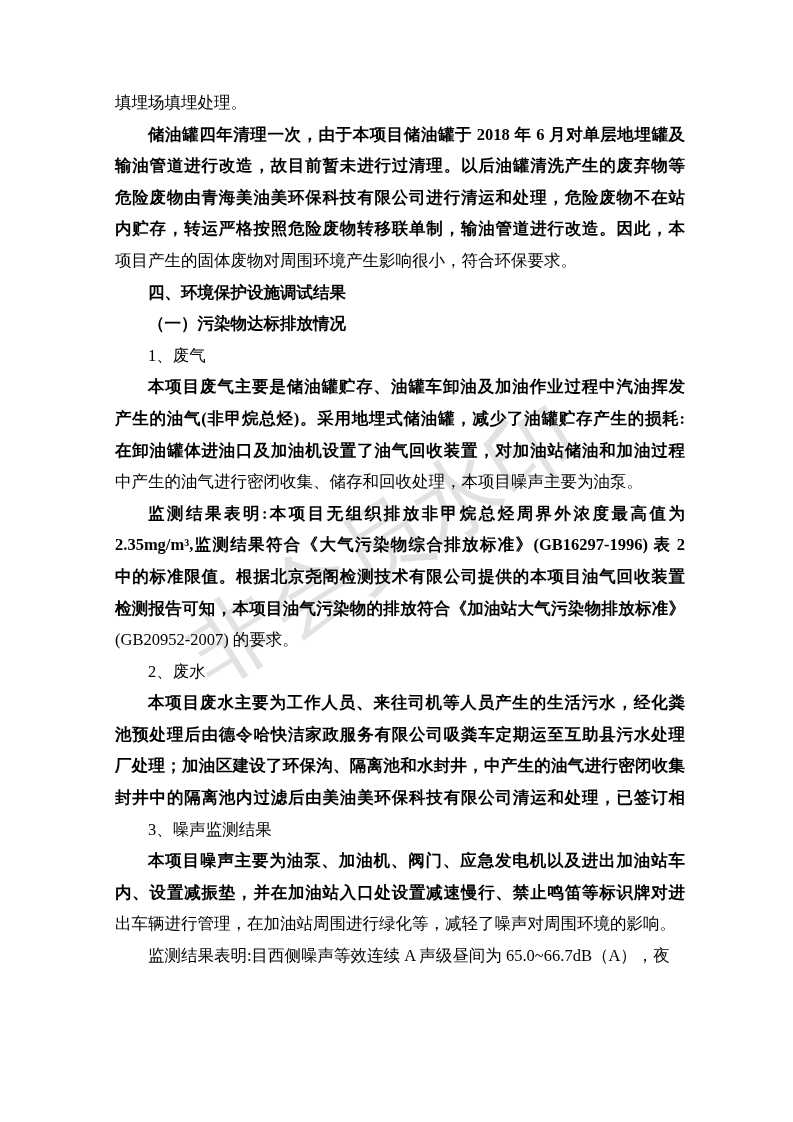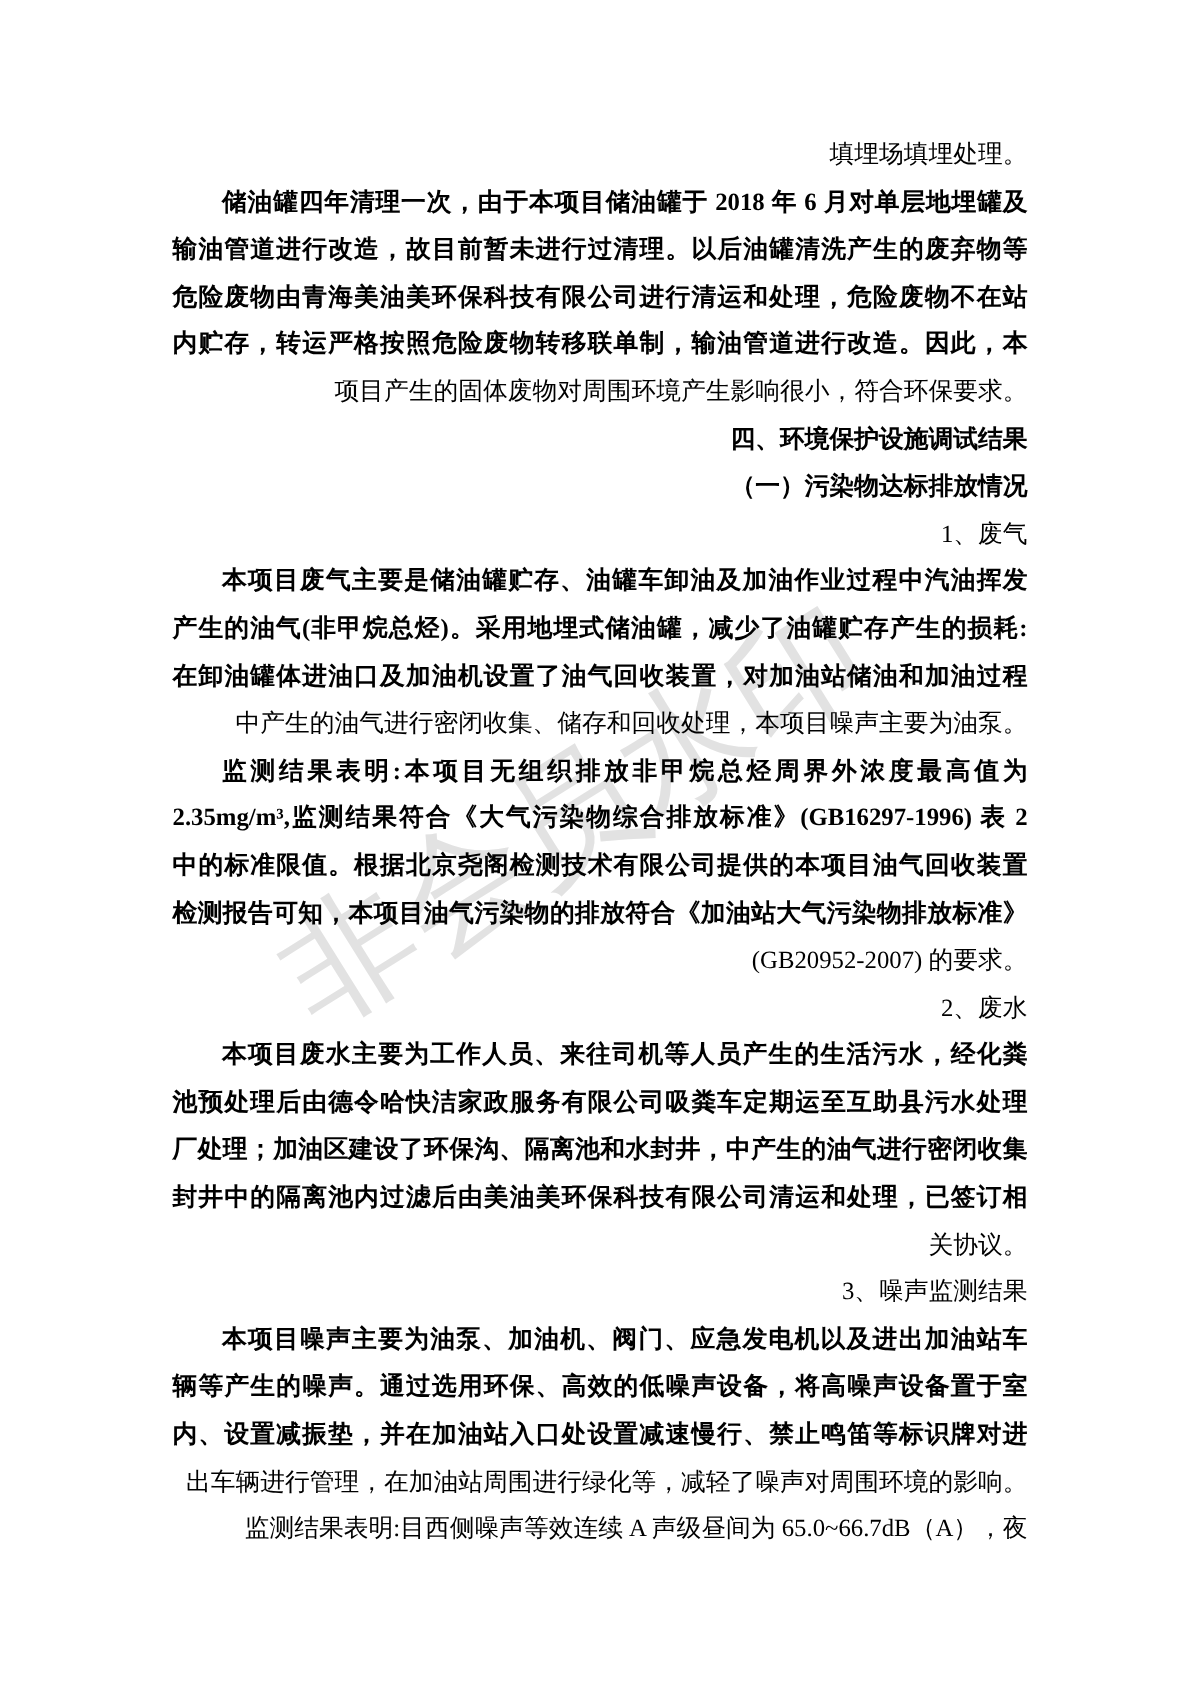--- a/index.html
+++ b/index.html
@@ -37,21 +37,21 @@
     position: absolute;
     left: 115px;
     top: 87px;
     width: 570px;
     z-index: 1;
     font-size: 16.5px;
   }
   .line {
     height: 31.6px;
     line-height: 31.6px;
-    text-align: right;
+    text-align: left;
     overflow: visible;
   }
   .line.j {
     text-align: justify;
     text-align-last: justify;
     text-justify: inter-character;
     font-weight: bold;
   }
   .line.ind { text-indent: 2em; }
   .line.b { font-weight: bold; }
@@ -78,21 +78,19 @@
       <div class="line j ind">监测结果表明:本项目无组织排放非甲烷总烃周界外浓度最高值为</div>
       <div class="line j">2.35mg/m³,监测结果符合《大气污染物综合排放标准》(GB16297-1996) 表 2</div>
       <div class="line j">中的标准限值。根据北京尧阁检测技术有限公司提供的本项目油气回收装置</div>
       <div class="line j">检测报告可知，本项目油气污染物的排放符合《加油站大气污染物排放标准》</div>
       <div class="line">(GB20952-2007) 的要求。</div>
       <div class="line ind">2、废水</div>
       <div class="line j ind">本项目废水主要为工作人员、来往司机等人员产生的生活污水，经化粪</div>
       <div class="line j">池预处理后由德令哈快洁家政服务有限公司吸粪车定期运至互助县污水处理</div>
       <div class="line j">厂处理；加油区建设了环保沟、隔离池和水封井，中产生的油气进行密闭收集</div>
       <div class="line j">封井中的隔离池内过滤后由美油美环保科技有限公司清运和处理，已签订相</div>
-      <div class="line">关协议。</div>
       <div class="line ind">3、噪声监测结果</div>
       <div class="line j ind">本项目噪声主要为油泵、加油机、阀门、应急发电机以及进出加油站车</div>
-      <div class="line j">辆等产生的噪声。通过选用环保、高效的低噪声设备，将高噪声设备置于室</div>
       <div class="line j">内、设置减振垫，并在加油站入口处设置减速慢行、禁止鸣笛等标识牌对进</div>
       <div class="line">出车辆进行管理，在加油站周围进行绿化等，减轻了噪声对周围环境的影响。</div>
       <div class="line ind">监测结果表明:目西侧噪声等效连续 A 声级昼间为 65.0~66.7dB（A），夜</div>
     </div>
 </div>
 
 </body></html>

